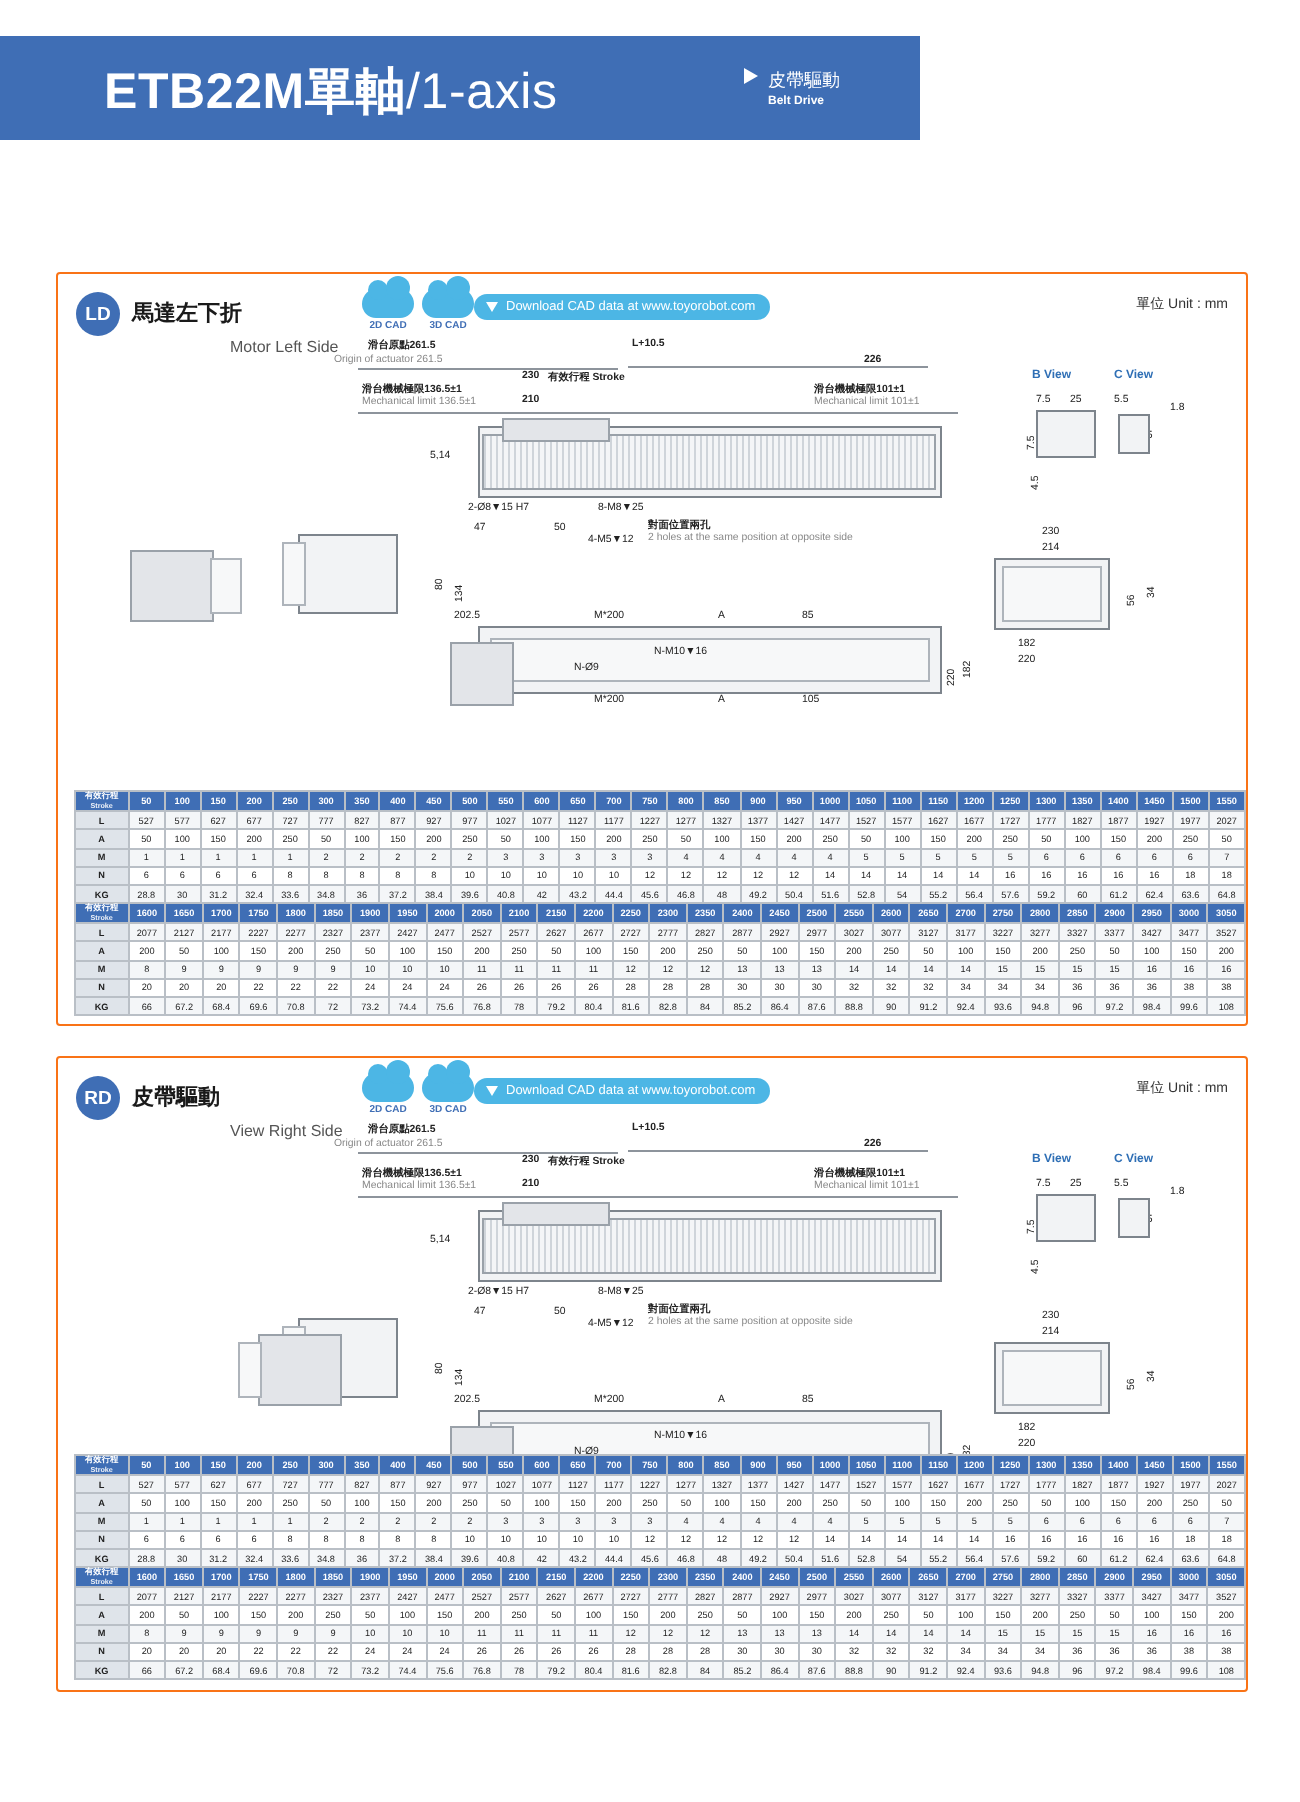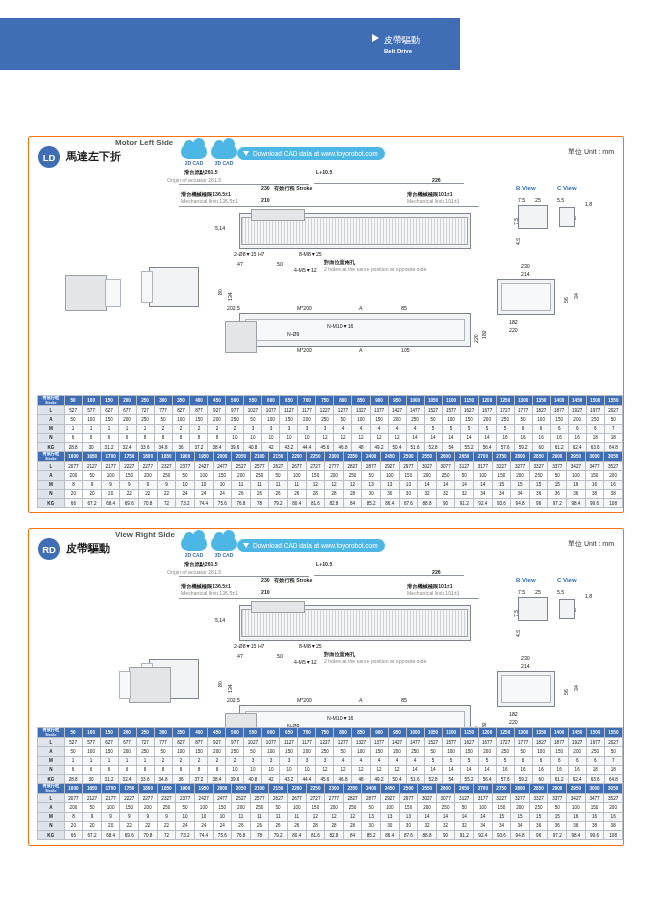--- a/index.html
+++ b/index.html
@@ -22,21 +22,21 @@
   .sect .zh{margin-left:11px;font-size:13.5px;font-weight:bold;color:#1a1a1a;}
   .sect .en{margin-left:11px;margin-top:3px;font-size:8.5px;color:#9a9a9a;}
 
   
   .panel{position:absolute;left:28px;width:594px;border:1px solid #f97316;background:#fff;border-radius:2px;}
   #panel-ld{top:136px;height:375px;}
   #panel-rd{top:528px;height:316px;}
 
   .badge{position:absolute;left:9px;top:9px;width:22px;height:22px;border-radius:50%;background:#3f6eb5;color:#fff;font-size:9.5px;font-weight:bold;display:flex;align-items:center;justify-content:center;}
   .badge-zh{position:absolute;left:37px;top:12px;font-size:11px;font-weight:bold;color:#1a1a1a;}
-  .badge-en{position:absolute;left:86px;top:1px;font-size:8px;color:#555;font-weight:bold;}
+  .badge-en{position:absolute;left:86px;top:32px;font-size:8px;color:#555;}
   .cadicons{position:absolute;left:152px;top:7px;display:flex;gap:4px;}
   .cadicon{width:26px;height:24px;position:relative;}
   .cadicon .cloud{position:absolute;left:0;top:0;width:26px;height:15px;background:#4cb6e5;border-radius:8px 8px 7px 7px;}
   .cadicon .cloud:before{content:"";position:absolute;left:3px;top:-4px;width:10px;height:10px;background:#4cb6e5;border-radius:50%;}
   .cadicon .cloud:after{content:"";position:absolute;left:12px;top:-6px;width:12px;height:12px;background:#4cb6e5;border-radius:50%;}
   .cadicon .lbl{position:absolute;left:0;top:16px;width:26px;text-align:center;font-size:5px;color:#3f6eb5;font-weight:bold;}
   .dlbar{position:absolute;left:208px;top:10px;height:13px;padding:0 7px 0 16px;background:#4cb6e5;border-radius:7px;color:#fff;font-size:6.5px;line-height:13px;white-space:nowrap;}
   .dlbar:before{content:"";position:absolute;left:6px;top:4px;width:0;height:0;border-top:5px solid #fff;border-left:3.5px solid transparent;border-right:3.5px solid transparent;}
   .unit{position:absolute;right:9px;top:10px;font-size:7px;color:#333;}
 
@@ -74,20 +74,23 @@
   .footer .url{position:absolute;left:88px;top:14px;font-size:8px;color:#3f6eb5;font-weight:bold;}
   .footer .tab{position:absolute;left:0;bottom:0;width:38px;height:40px;background:#3f6eb5;}
   .footer .line{position:absolute;left:0;top:0;width:650px;height:1px;background:#d5d9de;}
 </style>
 </head>
 <body>
 
 <div class="page">
 
   <div class="header">
+    <div class="title">
+      <span class="sub">ETB22M</span><span class="sub">單軸</span><span class="axis">/1-axis</span>
+    </div>
     <div class="belt">
       <span class="tri"></span><span>皮帶驅動</span>
       <span class="en">Belt Drive</span>
     </div>
     <div class="rtail"></div>
   </div>
 
 
   <div class="panel" id="panel-ld">
     <div class="badge">LD</div>

